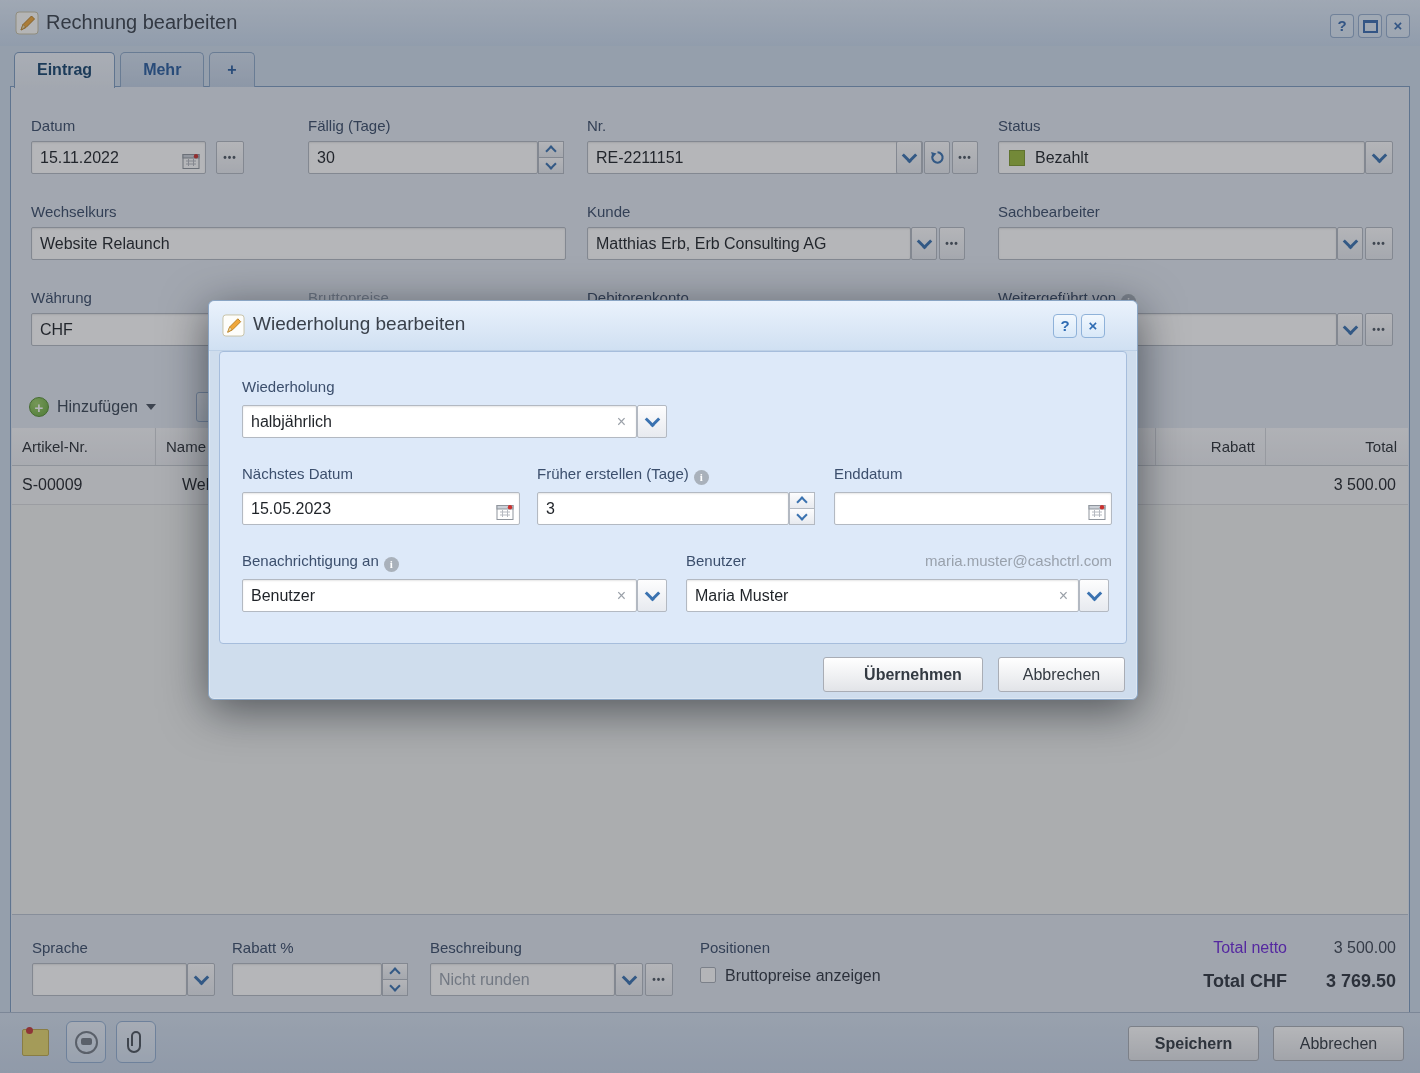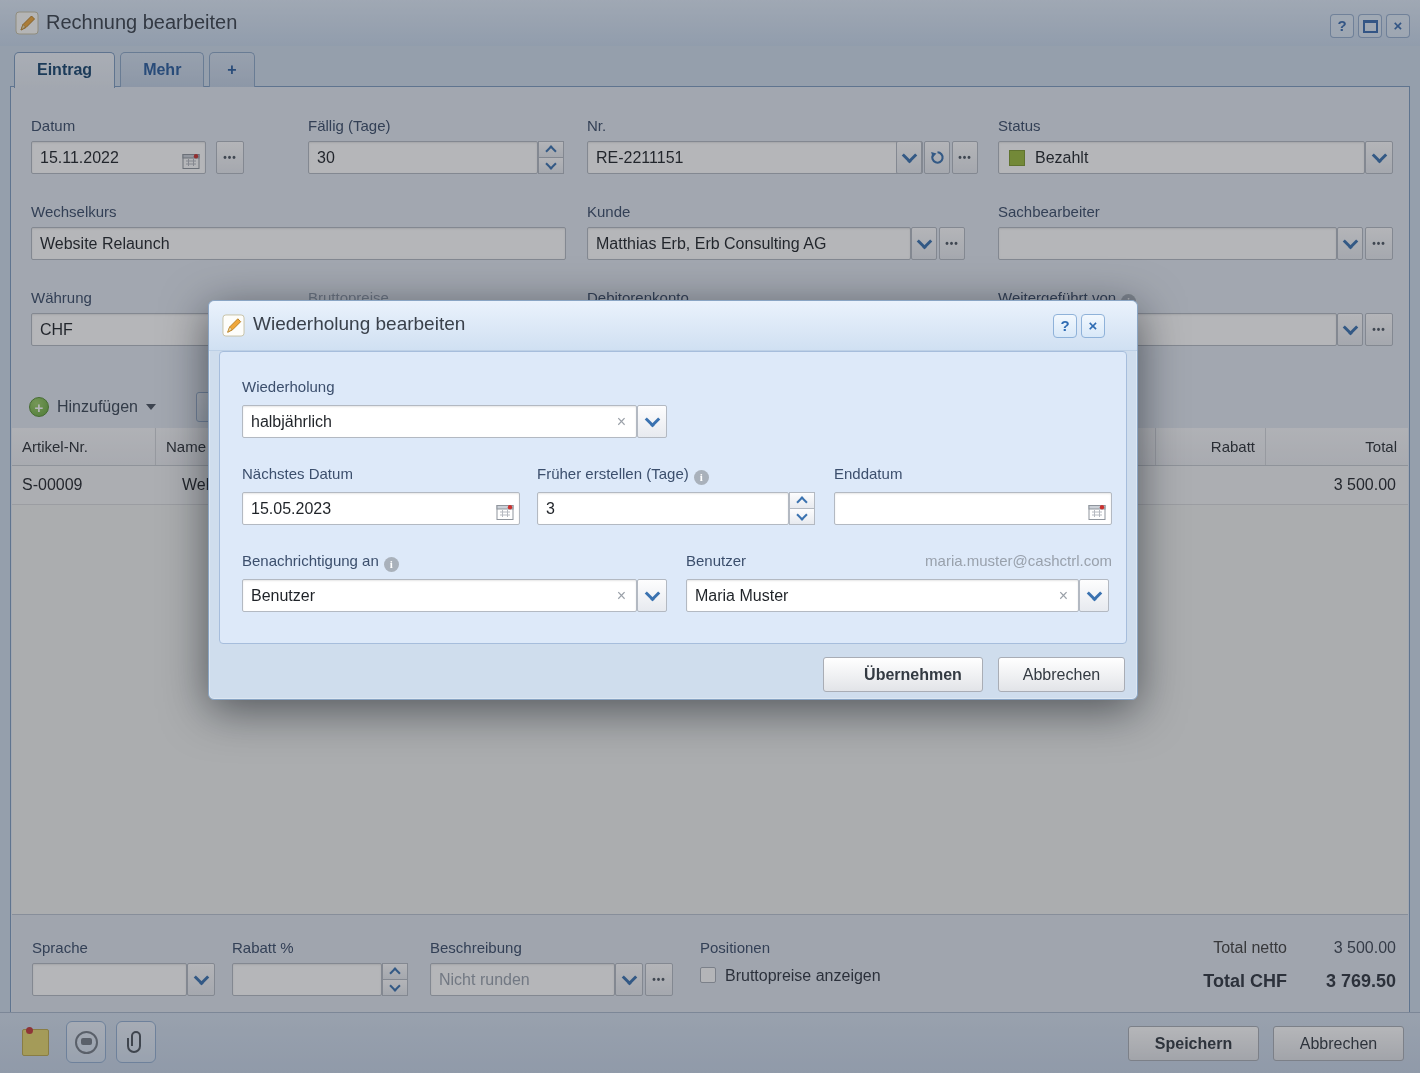--- a/index.html
+++ b/index.html
@@ -70,21 +70,21 @@
     padding:0 10px;box-sizing:border-box;border-right:1px solid #d2d5da;}
   .gcell.r{text-align:right;}
   .grow{position:absolute;left:1px;width:1396px;height:39px;background:#f2f3f5;
     border-bottom:1px solid #d8dadd;box-sizing:border-box;}
   .rcell{position:absolute;top:0;height:38px;line-height:38px;font-size:16px;color:#23272c;
     padding:0 10px;box-sizing:border-box;white-space:nowrap;overflow:hidden;}
   .rcell.r{text-align:right;}
   .gbody{position:absolute;left:1px;width:1396px;background:#f0f1f0;}
   .bottomform{position:absolute;left:1px;width:1396px;height:98px;background:#e0e6ef;
     border-top:1px solid #bac3d1;}
-  .totlbl{position:absolute;font-size:16px;color:#404040;text-align:right;}
+  .totlbl{position:absolute;font-size:16px;color:#6d28d9;text-align:right;}
   .totval{position:absolute;font-size:16px;color:#3d4654;text-align:right;}
   .tot-bold{font-weight:bold;font-size:18px;color:#2f3640;}
   .checkbox{position:absolute;width:16px;height:16px;background:#fdfdfd;
     border:1px solid #a7adb6;border-radius:2px;box-sizing:border-box;cursor:pointer;}
   .cblabel{position:absolute;font-size:16px;color:#2e3540;}
   
   .footerbar{position:absolute;left:0;bottom:0;width:100%;height:60px;
     background:linear-gradient(#d5e0ee,#c7d5e7);border-top:1px solid #a9b8cc;}
   .fbtn{position:absolute;width:40px;height:42px;border:1px solid #93afd2;border-radius:6px;
     background:linear-gradient(#e9eff8,#d5e1f0);box-sizing:border-box;

